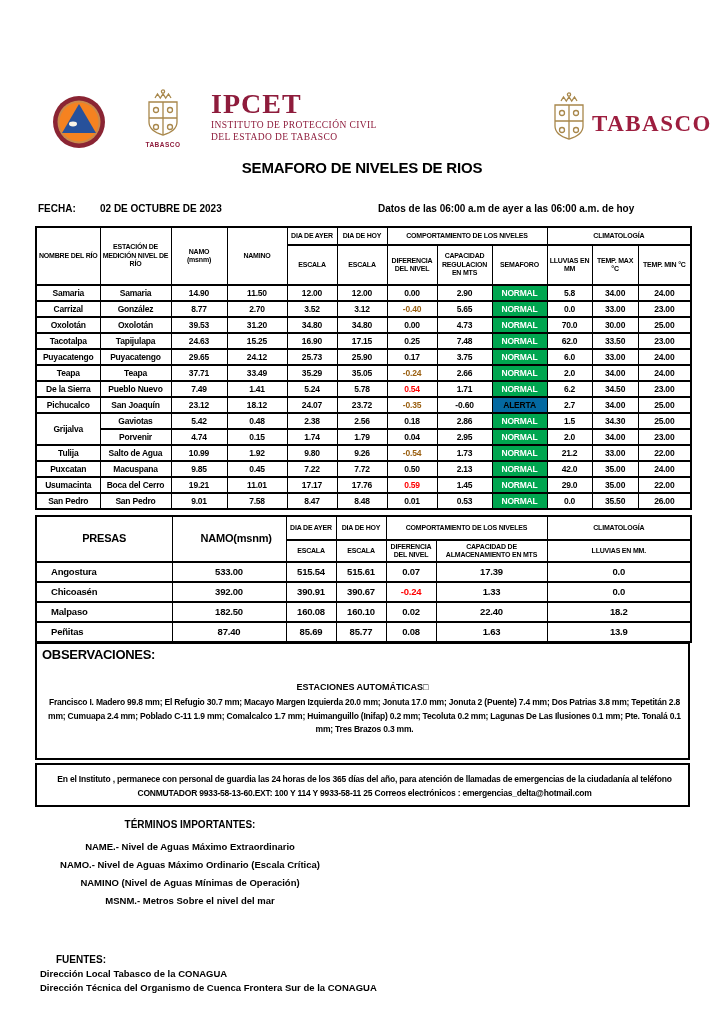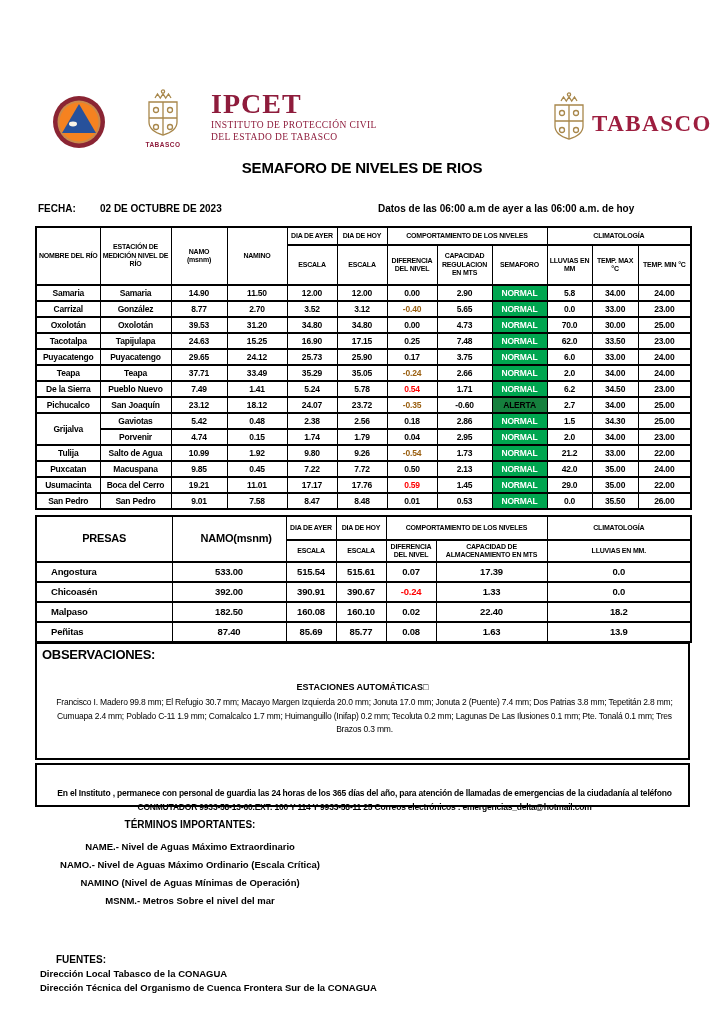--- a/index.html
+++ b/index.html
@@ -38,23 +38,23 @@
   .ptable .h-group{height:24px;}
   .ptable .h-sub{height:22px;}
   .big-head{font-size:11px !important;}
   .namo-split{display:flex;justify-content:space-between;padding:0 28px;font-size:11px;}
   .lft{text-align:left !important;padding-left:14px !important;}
   
   .obs-box{position:absolute;left:35px;top:613px;width:655px;height:118px;border:2.5px solid #000;box-sizing:border-box;}
   .obs-title{position:absolute;left:5px;top:3px;font-size:13px;font-weight:bold;letter-spacing:-.3px;}
   .obs-subtitle{position:absolute;left:0;top:38px;width:100%;text-align:center;font-size:9px;font-weight:bold;}
   .obs-text{position:absolute;left:10px;top:52px;width:635px;text-align:center;
-        font-size:8.5px;font-weight:normal;line-height:13.5px;letter-spacing:-.2px;}
+        font-size:8.5px;font-weight:bold;line-height:13.5px;letter-spacing:-.2px;}
   .inst-box{position:absolute;left:35px;top:734px;width:655px;height:44px;border:2.5px solid #000;box-sizing:border-box;}
-  .inst-text{position:absolute;left:8px;top:21px;width:639px;text-align:center;
+  .inst-text{position:absolute;left:8px;top:7px;width:639px;text-align:center;
         font-size:8.5px;font-weight:bold;line-height:14px;letter-spacing:-.2px;}
   .terms{position:absolute;left:0;top:790px;width:380px;text-align:center;font-weight:bold;}
   .terms-title{font-size:10px;margin-bottom:8px;}
   .terms-line{font-size:9.5px;line-height:18px;}
   .fuentes{position:absolute;left:40px;top:924px;font-weight:bold;}
   .fuentes-title{font-size:10px;line-height:14px;padding-left:16px;}
   .fuentes-line{font-size:9.5px;line-height:14px;}
 </style>
 </head>
 <body>
@@ -251,21 +251,21 @@
         </tr>
         <tr>
           <td>Pichucalco</td>
           <td>San Joaquín</td>
           <td>23.12</td>
           <td>18.12</td>
           <td>24.07</td>
           <td>23.72</td>
           <td style="color: rgb(154, 96, 18);">-0.35</td>
           <td>-0.60</td>
-          <td style="background: #15803d; color: rgb(0, 0, 0);">ALERTA</td>
+          <td style="background: #0369a1; color: rgb(0, 0, 0);">ALERTA</td>
           <td>2.7</td>
           <td>34.00</td>
           <td>25.00</td>
         </tr>
         <tr>
           <td rowspan="2">Grijalva</td>
           <td>Gaviotas</td>
           <td>5.42</td>
           <td>0.48</td>
           <td>2.38</td>

